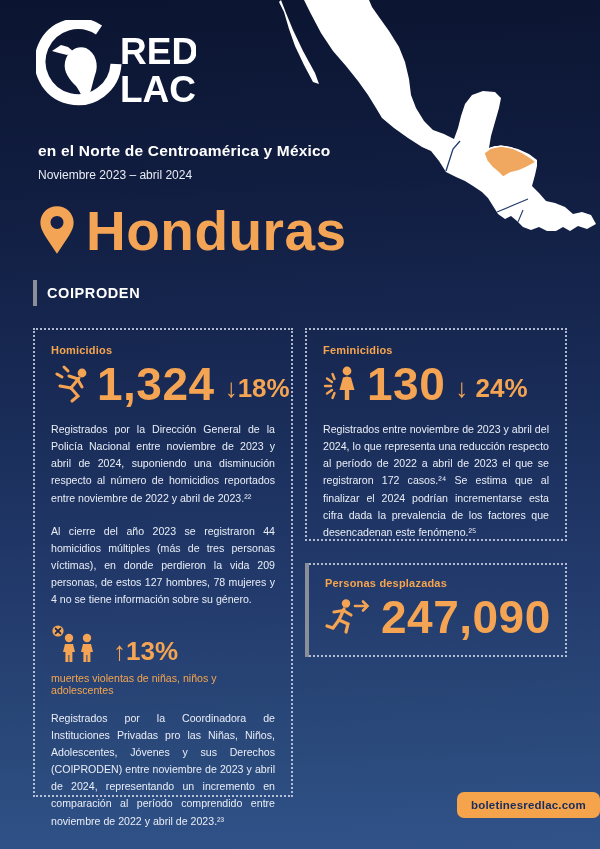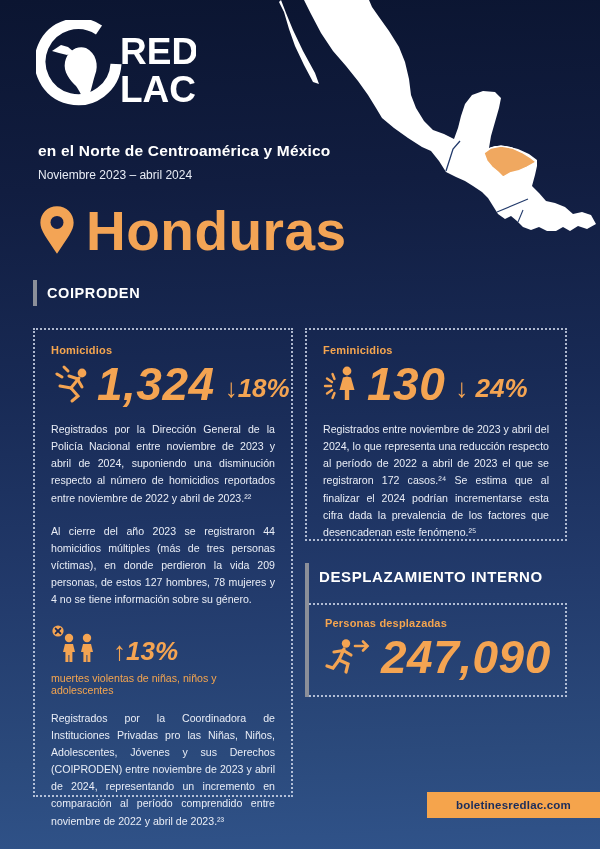--- a/index.html
+++ b/index.html
@@ -25,37 +25,37 @@
     color:#ffffff;font-weight:bold;font-size:14.5px;letter-spacing:.6px;}
   .violencia-head{position:absolute;left:33px;top:280px;}
   
   .cols{position:absolute;left:33px;top:328px;width:534px;display:flex;gap:12px;}
   .col-left{width:260px;}
   .col-right{width:262px;}
   .dashed-box{box-sizing:border-box;border:2px dotted rgba(213,221,238,.8);padding:14px 16px 12px 16px;}
   .box-homicidios{height:469px;}
   .box-feminicidios{height:213px;}
   .stat-label{color:#f5a54f;font-weight:bold;font-size:11px;margin-bottom:5px;letter-spacing:.2px;}
-  .stat-row{display:flex;align-items:center;font-style:italic;}
+  .stat-row{display:flex;align-items:center;}
   .stat-icon{flex:0 0 auto;}
   .stat-value{color:#f4a452;font-weight:bold;font-size:46px;line-height:1;letter-spacing:.5px;margin-left:4px;}
   .stat-change{color:#f4a452;font-weight:bold;font-size:26px;line-height:1;margin-left:10px;padding-top:8px;}
   .para{color:#e9edf6;font-size:10.6px;line-height:1.62;text-align:justify;margin-top:14px;}
   .kids-block{margin-top:16px;}
   .kids-caption{color:#f5a54f;font-size:10.6px;margin-top:3px;}
   
   .despl-section{margin-top:22px;border-left:4px solid #8b8f99;}
   .despl-title{display:flex;align-items:center;padding-left:10px;height:26px;color:#ffffff;font-weight:bold;
     font-size:15px;letter-spacing:.6px;}
   .box-desplazadas{box-sizing:border-box;border:2px dotted rgba(213,221,238,.8);border-left:none;
     margin-top:14px;padding:12px 16px;height:94px;}
   
-  .footer-link{position:absolute;right:0;top:792px;width:173px;height:26px;background:#f5a44c;
+  .footer-link{position:absolute;right:0;top:792px;width:143px;height:26px;background:#f5a44c;
     display:flex;align-items:center;justify-content:center;color:#192c5c;font-weight:bold;font-size:11.5px;
-    cursor:pointer;letter-spacing:.2px;}
+    cursor:pointer;letter-spacing:.2px;border-radius:7px;}
 </style>
 </head>
 <body>
 
 <div class="page">
 
   <div class="map-wrap">
     <svg width="340" height="232" viewBox="0 0 340 232">
 
       <path fill="#ffffff" d="M21,0 L26,13 L33,30 L43,51 L55,73 L59,84 L53,82 L44,65 L35,46 L29,29 L24,12 L19,2 Z"></path>
@@ -181,23 +181,20 @@
               <path d="M24,13.5 L28,14.5 L31.5,27 L26.2,27 L26.2,37 L23.2,37 L23.2,27 L24.8,27 L24.8,37 L21.8,37 L21.8,27 L16.5,27 L20,14.5 Z"></path>
             </g>
           </svg>
           <span class="stat-value">130</span>
           <span class="stat-change">↓ 24%</span>
         </div>
         <div class="para">Registrados entre noviembre de 2023 y abril del 2024, lo que representa una reducción respecto al período de 2022 a abril de 2023 el que se registraron 172 casos.²⁴ Se estima que al finalizar el 2024 podrían incrementarse esta cifra dada la prevalencia de los factores que desencadenan este fenómeno.²⁵</div>
       </div>
 
       <div class="despl-section">
-        <div class="despl-title">
-          <span>DESPLAZAMIENTO INTERNO</span>
-        </div>
         <div class="box-desplazadas">
           <div class="stat-label">Personas desplazadas</div>
           <div class="stat-row">
             <svg class="stat-icon" width="52" height="40" viewBox="0 0 52 40">
               <g stroke="#f4a452" stroke-width="3.2" stroke-linecap="round" fill="none">
                 <circle cx="21" cy="6.5" r="4.2" fill="#f4a452" stroke="none"></circle>
                 <path d="M19,12 L14,23"></path>
                 <path d="M18.5,13.5 L26,18"></path>
                 <path d="M18.5,13.5 L9,15"></path>
                 <path d="M14,23 L23,27 L21,35"></path>

